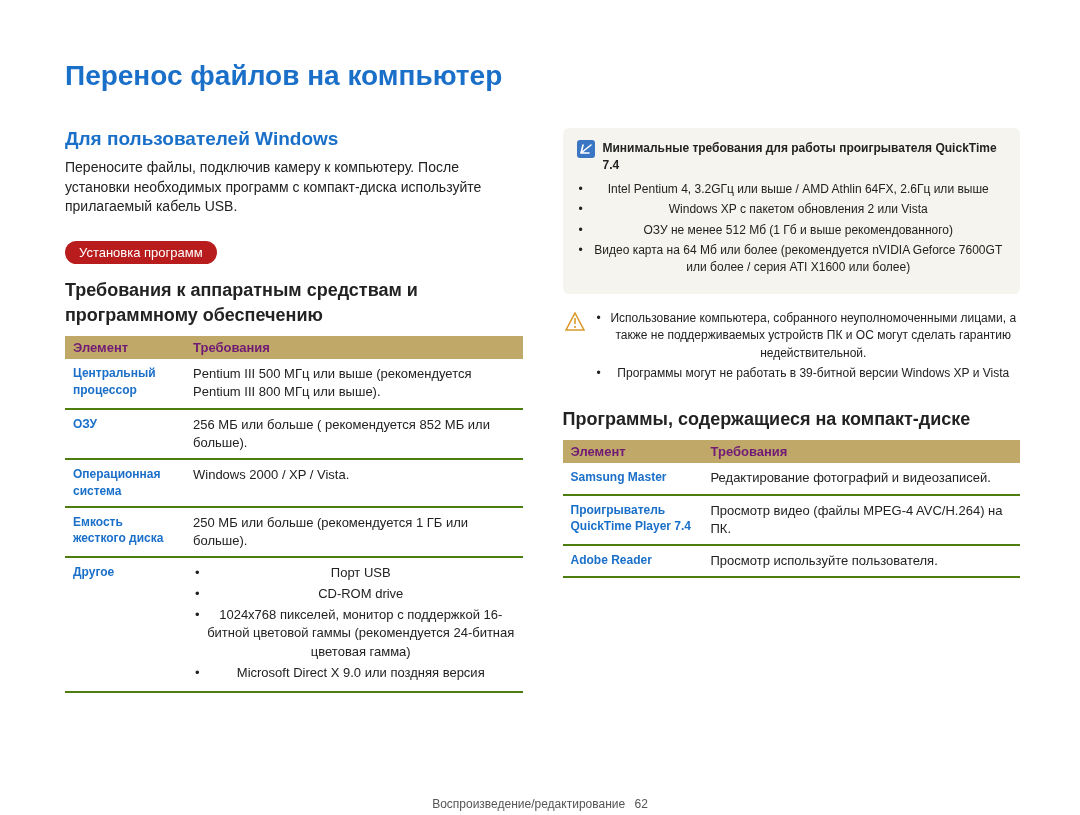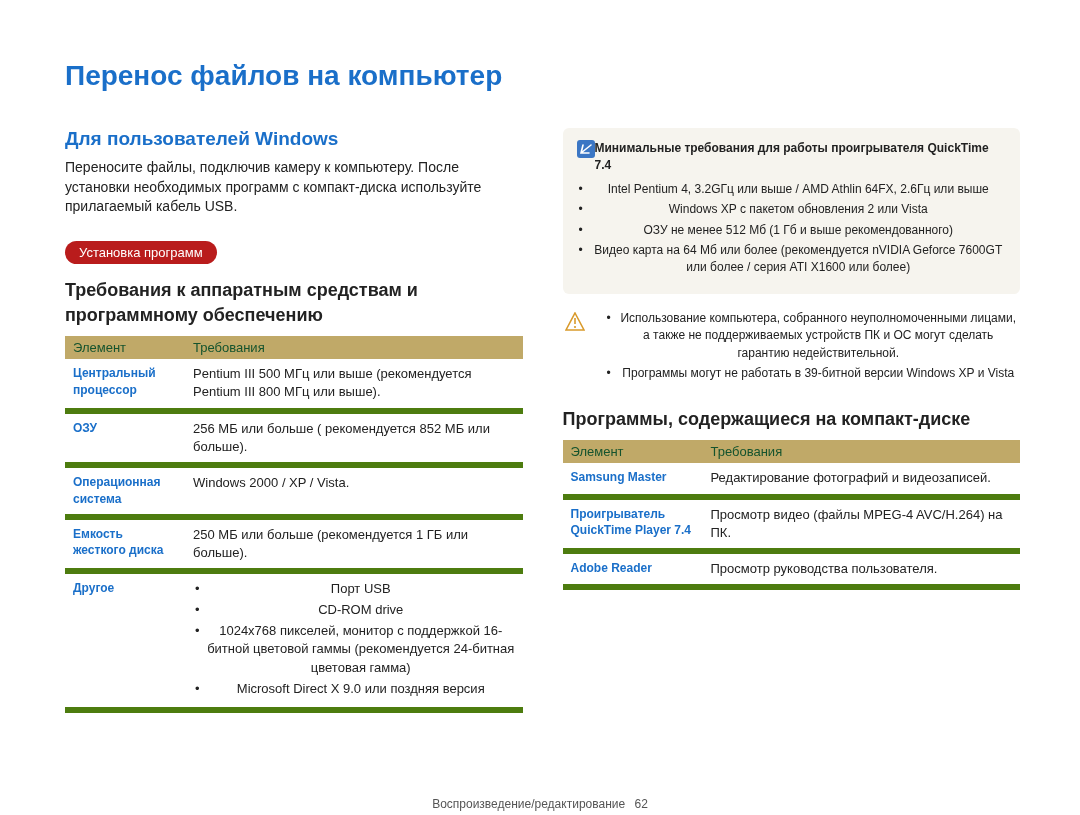--- a/index.html
+++ b/index.html
@@ -52,30 +52,30 @@
     margin-bottom: 8px;
     line-height: 1.4;
   }
   table {
     width: 100%;
     border-collapse: collapse;
     font-size: 13px;
   }
   th {
     background: #c0a968;
-    color: #14532d;
+    color: #701a75;
     text-align: left;
-    font-weight: normal;
+    font-weight: bold;
     padding: 4px 8px;
     font-size: 13px;
   }
   td {
     padding: 6px 8px;
     vertical-align: top;
-    border-bottom: 6px solid #4d7c0f;
+    border-bottom: 2px solid #4d7c0f;
     line-height: 1.4;
     margin-top: 6px;
   }
   td.key {
     color: #1a6fc9;
     font-weight: bold;
     width: 120px;
     font-size: 12px;
   }
   .table2 td.key { width: 140px; }
@@ -83,21 +83,21 @@
     background: #f6f4ee;
     border-radius: 6px;
     padding: 12px 14px 14px 14px;
     font-size: 12px;
     line-height: 1.45;
     margin-bottom: 16px;
   }
   .note-head {
     display: flex;
     align-items: flex-start;
-    gap: 0;
+    gap: 8px;
     font-weight: bold;
     margin-bottom: 6px;
   }
   .note-head .txt { flex: 1; }
   .note-icon {
     width: 18px; height: 18px;
     display: inline-flex;
     align-items: center;
     justify-content: center;
     border-radius: 3px;
@@ -105,21 +105,21 @@
     flex-shrink: 0;
   }
   .note-icon.info {
     background: #3b76c4;
     color: #fff;
     font-weight: bold;
   }
   .warn-box {
     display: flex;
     align-items: flex-start;
-    gap: 20px;
+    gap: 10px;
     font-size: 12px;
     line-height: 1.45;
     margin-bottom: 22px;
     padding: 0 2px;
   }
   .warn-icon {
     width: 20px; height: 20px;
     flex-shrink: 0;
     margin-top: 2px;
   }
@@ -241,21 +241,21 @@
       <tr>
         <td class="key">Samsung Master</td>
         <td>Редактирование фотографий и видеозаписей.</td>
       </tr>
       <tr>
         <td class="key">Проигрыватель QuickTime Player 7.4</td>
         <td>Просмотр видео (файлы MPEG-4 AVC/H.264) на ПК.</td>
       </tr>
       <tr>
         <td class="key">Adobe Reader</td>
-        <td>Просмотр руководства пользователя.</td>
+        <td>Просмотр используйте пользователя.</td>
       </tr>
     </tbody>
       </table>
 
   </div>
 </div>
 
 <div class="footer">
   <span>Воспроизведение/редактирование</span>
   <span class="pg">62</span>

